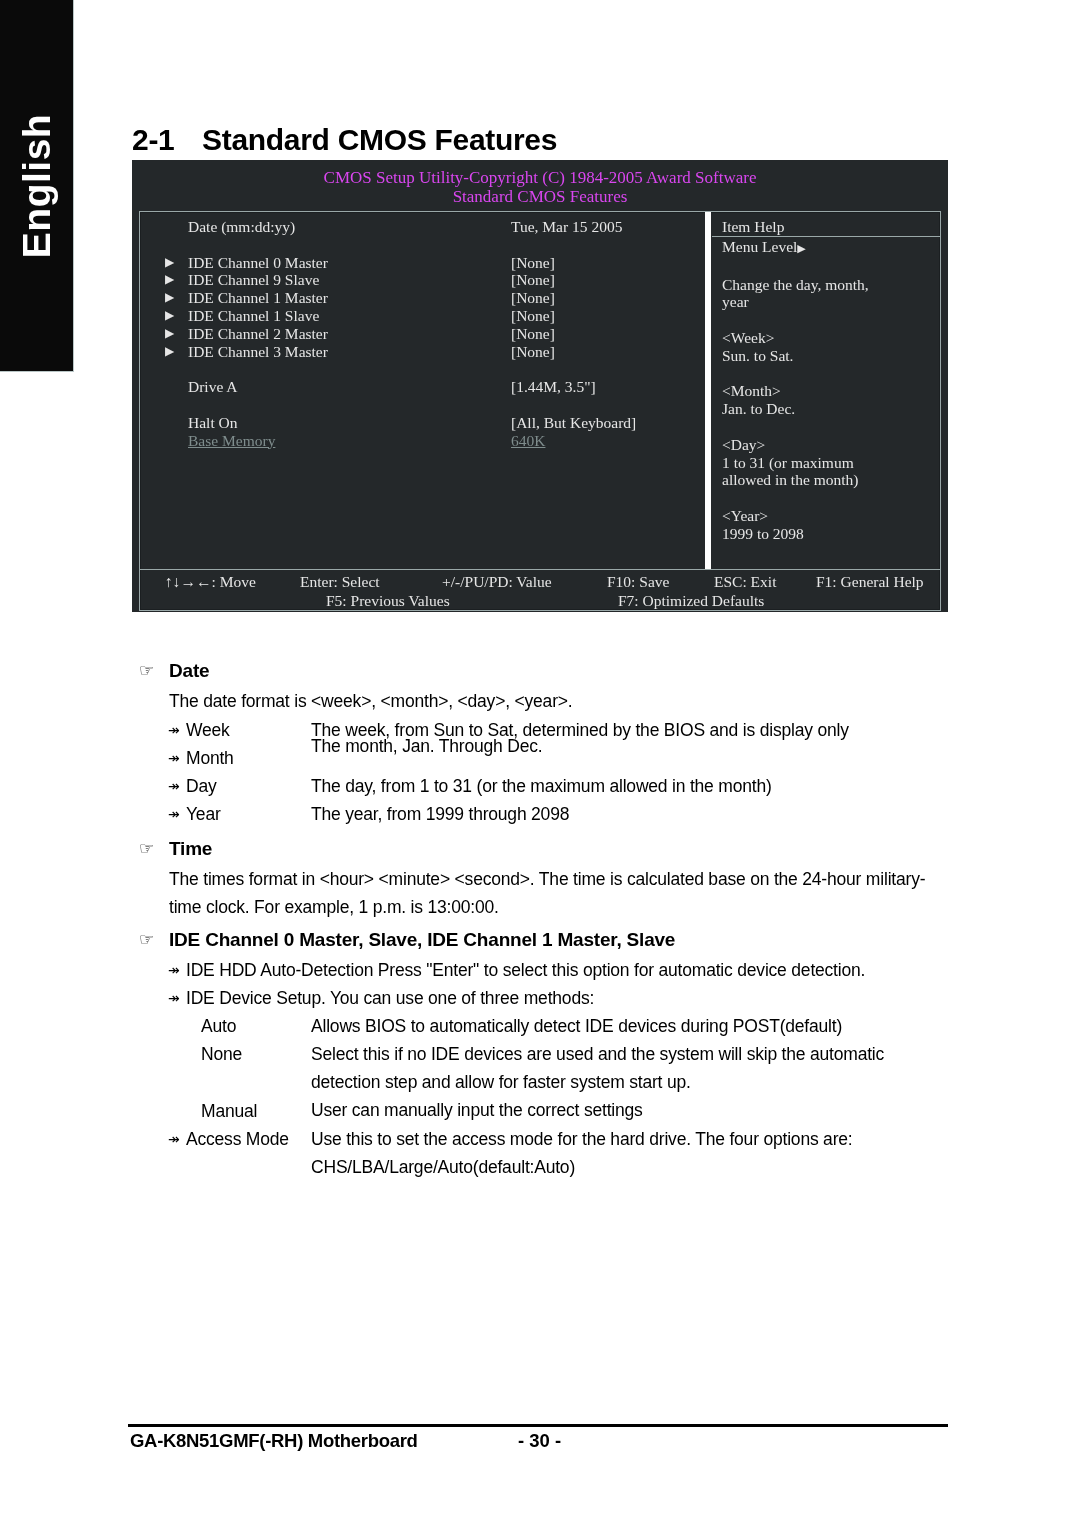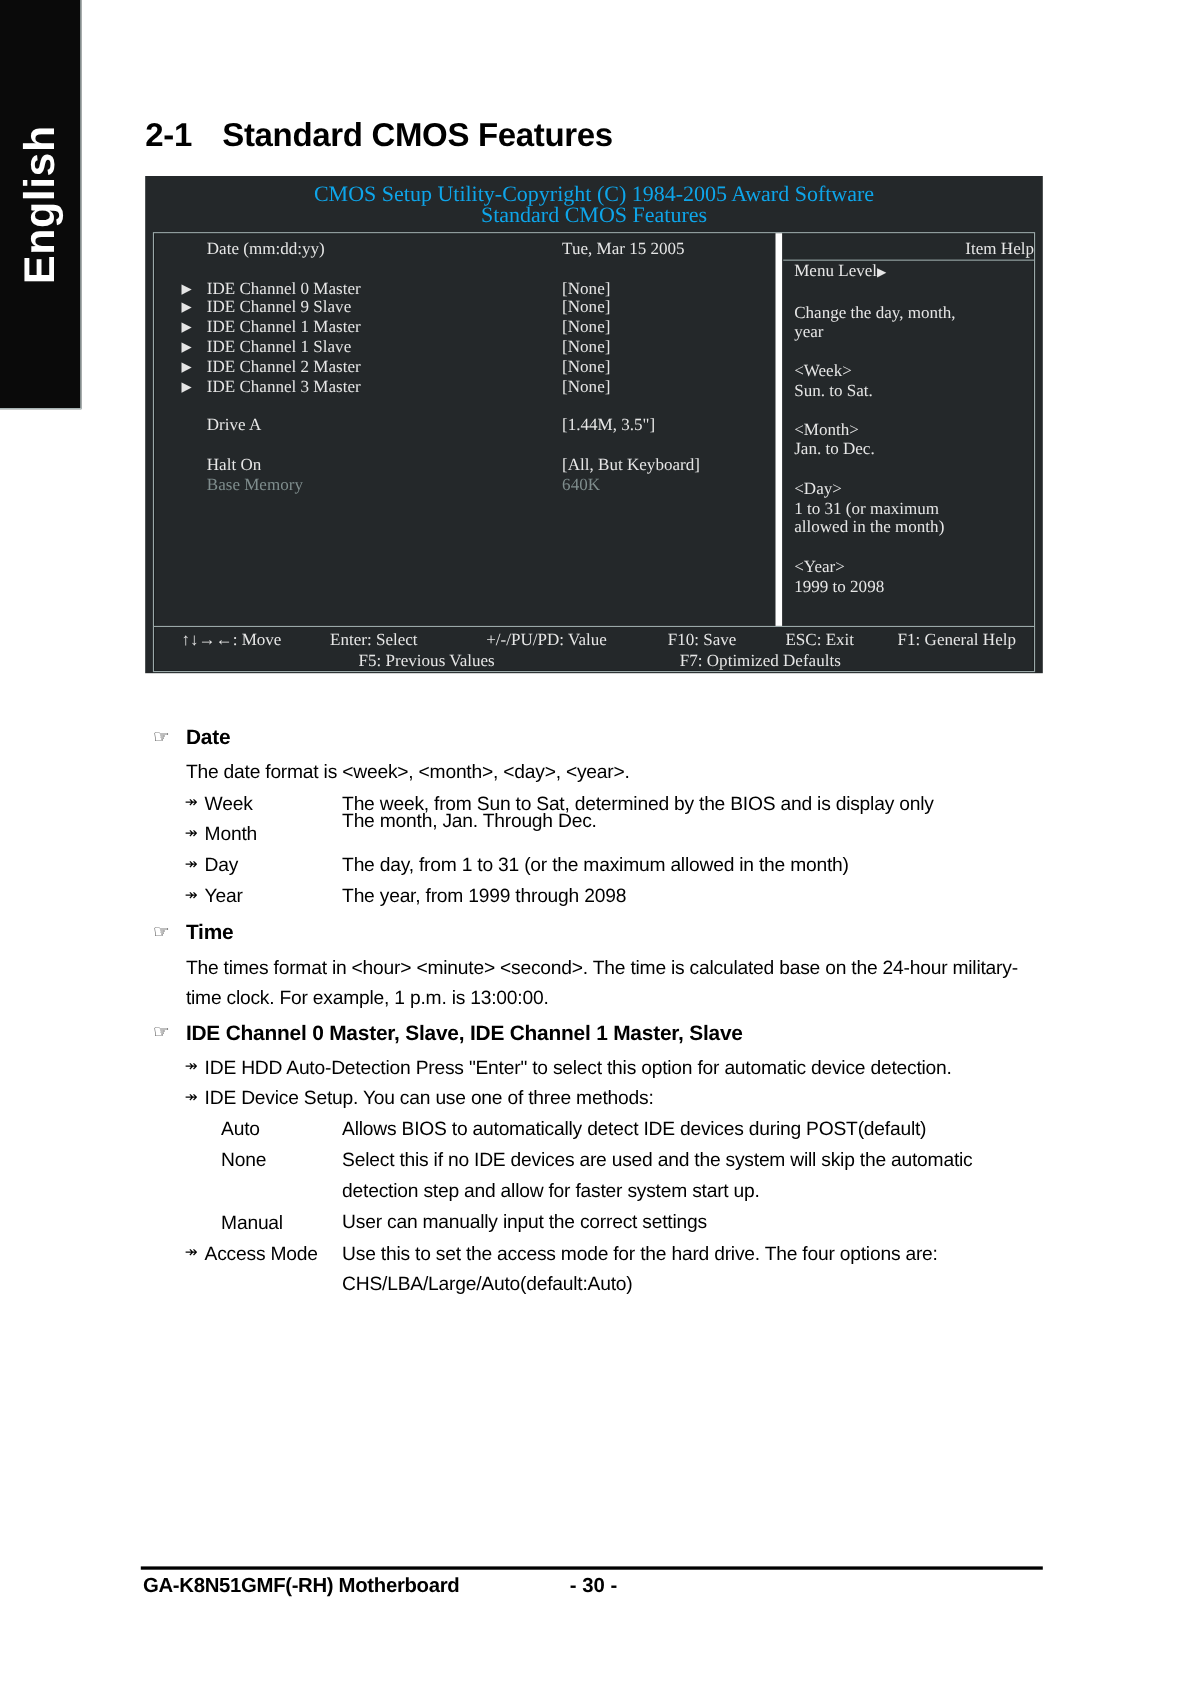--- a/index.html
+++ b/index.html
@@ -45,40 +45,40 @@
   #page-title {
     position: absolute;
     left: 132px;
     top: 107px;
     font-family: "Liberation Sans", sans-serif;
     font-weight: bold;
     font-size: 30px;
     letter-spacing: -0.3px;
     white-space: nowrap;
   }
-  #page-title .num { display: inline-block; width: 70px; }
+  #page-title .num { display: inline-block; width: 70px; margin-top: 16px; }
 
   
   #bios-panel {
     position: absolute;
     left: 132px;
     top: 160px;
     width: 816px;
     height: 452px;
     background: #24282a;
     box-sizing: border-box;
     padding: 6px 7px 6px 7px;
     font-family: "Liberation Serif", serif;
     color: #e6e6e6;
   }
   #bios-title-area {
     text-align: center;
-    font-size: 20px;
+    font-size: 17px;
     line-height: 19px;
-    color: #0ea5e9;
+    color: #d946ef;
     padding-top: 2px;
     padding-bottom: 5px;
   }
   #bios-inner {
     border: 1px solid #9aa8a8;
     box-shadow: 0 0 0 1px #1b1f21 inset;
     height: 400px;
     box-sizing: border-box;
     position: relative;
   }
@@ -122,33 +122,32 @@
     position: absolute;
     left: 48px;
     top: 0;
   }
   .set-row .value {
     position: absolute;
     left: 371px;
     top: 0;
   }
   .set-row.dim .label,
-  .set-row.dim .value { color: #7f8d8d; }
+  .set-row.dim .value { color: #7f8d8d; text-decoration: underline; }
   .spacer-row { height: 17.8px; }
   #rows-wrap { padding-top: 6px; }
 
   
   #help-head {
     font-size: 15.5px;
     line-height: 18px;
     padding: 6px 0 0 10px;
     border-bottom: 1px solid #9aa8a8;
     height: 18px;
     box-sizing: content-box;
-    text-align: right;
   }
   #help-body {
     padding: 1px 0 0 10px;
     font-size: 15.5px;
     line-height: 17.8px;
   }
   #help-body .hl { white-space: nowrap; }
   #help-body .blank { height: 17.8px; }
   #menu-level .caret { font-size: 11px; }
 

